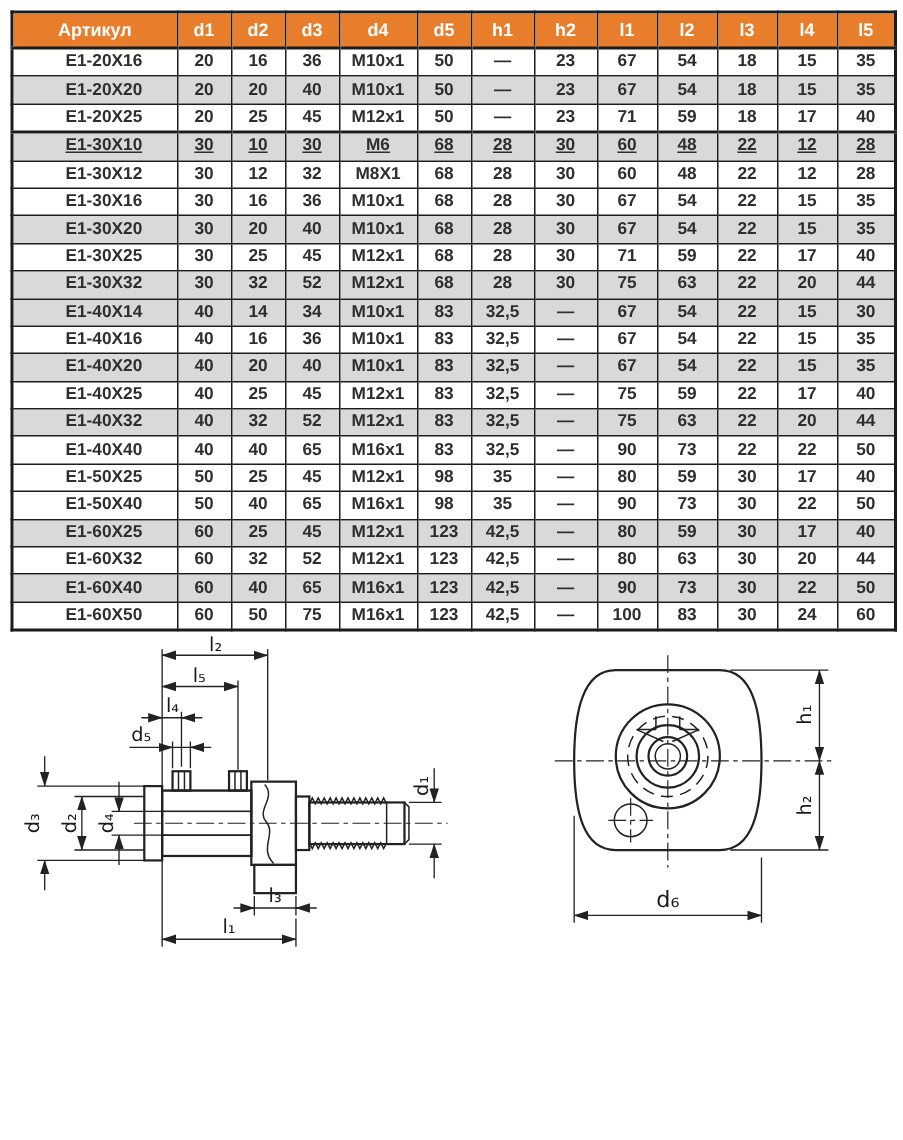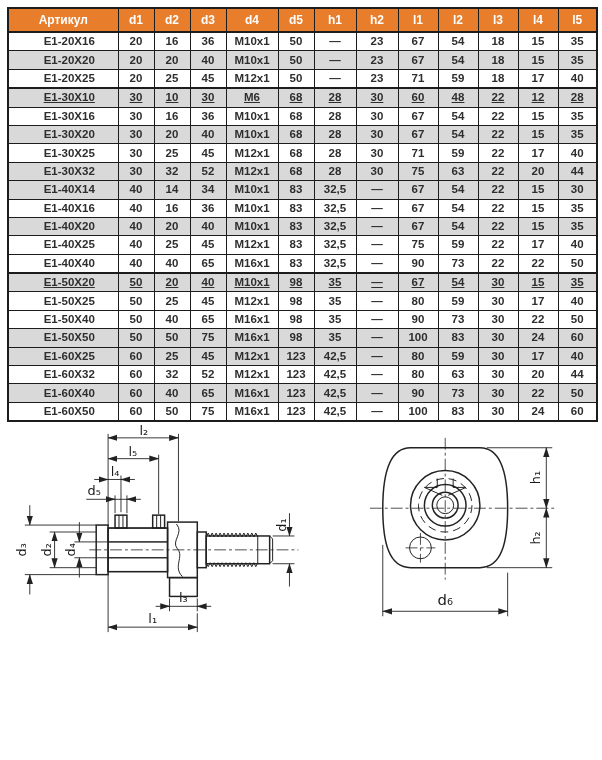--- a/index.html
+++ b/index.html
@@ -117,20 +117,35 @@
           <td>68</td>
           <td>28</td>
           <td>30</td>
           <td>60</td>
           <td>48</td>
           <td>22</td>
           <td>12</td>
           <td>28</td>
         </tr>
         <tr>
+          <td class="article">E1-30X12</td>
+          <td>30</td>
+          <td>12</td>
+          <td>32</td>
+          <td>M8X1</td>
+          <td>68</td>
+          <td>28</td>
+          <td>30</td>
+          <td>60</td>
+          <td>48</td>
+          <td>22</td>
+          <td>12</td>
+          <td>28</td>
+        </tr>
+        <tr>
           <td class="article">E1-30X16</td>
           <td>30</td>
           <td>16</td>
           <td>36</td>
           <td>M10x1</td>
           <td>68</td>
           <td>28</td>
           <td>30</td>
           <td>67</td>
           <td>54</td>
@@ -236,49 +251,49 @@
           <td>M12x1</td>
           <td>83</td>
           <td>32,5</td>
           <td>—</td>
           <td>75</td>
           <td>59</td>
           <td>22</td>
           <td>17</td>
           <td>40</td>
         </tr>
+        <tr class="shaded">
+          <td class="article">E1-40X32</td>
+          <td>40</td>
+          <td>32</td>
+          <td>52</td>
+          <td>M12x1</td>
+          <td>83</td>
+          <td>32,5</td>
+          <td>—</td>
+          <td>75</td>
+          <td>63</td>
+          <td>22</td>
+          <td>20</td>
+          <td>44</td>
+        </tr>
         <tr>
           <td class="article">E1-40X40</td>
           <td>40</td>
           <td>40</td>
           <td>65</td>
           <td>M16x1</td>
           <td>83</td>
           <td>32,5</td>
           <td>—</td>
           <td>90</td>
           <td>73</td>
           <td>22</td>
           <td>22</td>
           <td>50</td>
-        </tr>
-        <tr class="shaded group-start">
-          <td class="article">E1-50X20</td>
-          <td>50</td>
-          <td>20</td>
-          <td>40</td>
-          <td>M10x1</td>
-          <td>98</td>
-          <td>35</td>
-          <td>—</td>
-          <td>67</td>
-          <td>54</td>
-          <td>30</td>
-          <td>15</td>
-          <td>35</td>
         </tr>
         <tr>
           <td class="article">E1-50X25</td>
           <td>50</td>
           <td>25</td>
           <td>45</td>
           <td>M12x1</td>
           <td>98</td>
           <td>35</td>
           <td>—</td>
@@ -295,35 +310,20 @@
           <td>65</td>
           <td>M16x1</td>
           <td>98</td>
           <td>35</td>
           <td>—</td>
           <td>90</td>
           <td>73</td>
           <td>30</td>
           <td>22</td>
           <td>50</td>
-        </tr>
-        <tr class="shaded">
-          <td class="article">E1-50X50</td>
-          <td>50</td>
-          <td>50</td>
-          <td>75</td>
-          <td>M16x1</td>
-          <td>98</td>
-          <td>35</td>
-          <td>—</td>
-          <td>100</td>
-          <td>83</td>
-          <td>30</td>
-          <td>24</td>
-          <td>60</td>
         </tr>
         <tr class="shaded">
           <td class="article">E1-60X25</td>
           <td>60</td>
           <td>25</td>
           <td>45</td>
           <td>M12x1</td>
           <td>123</td>
           <td>42,5</td>
           <td>—</td>

